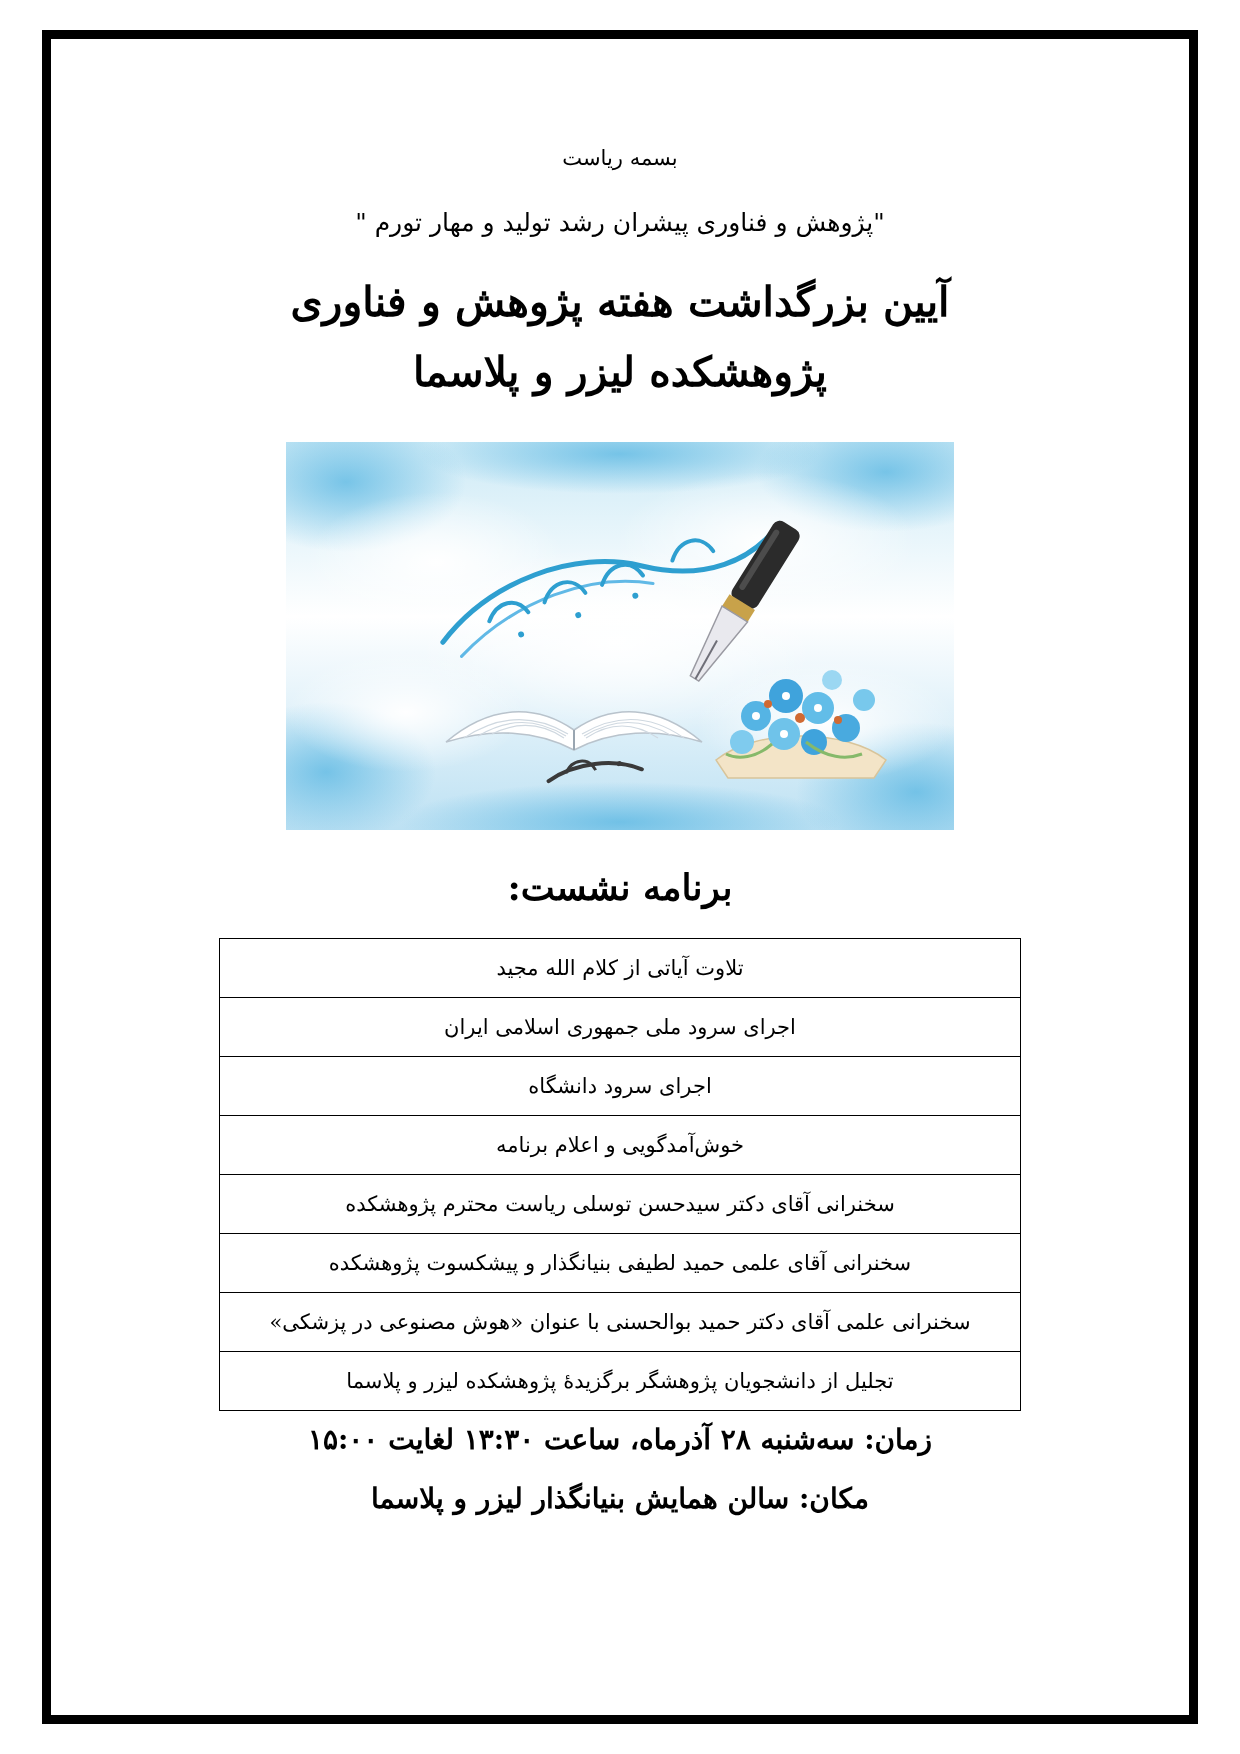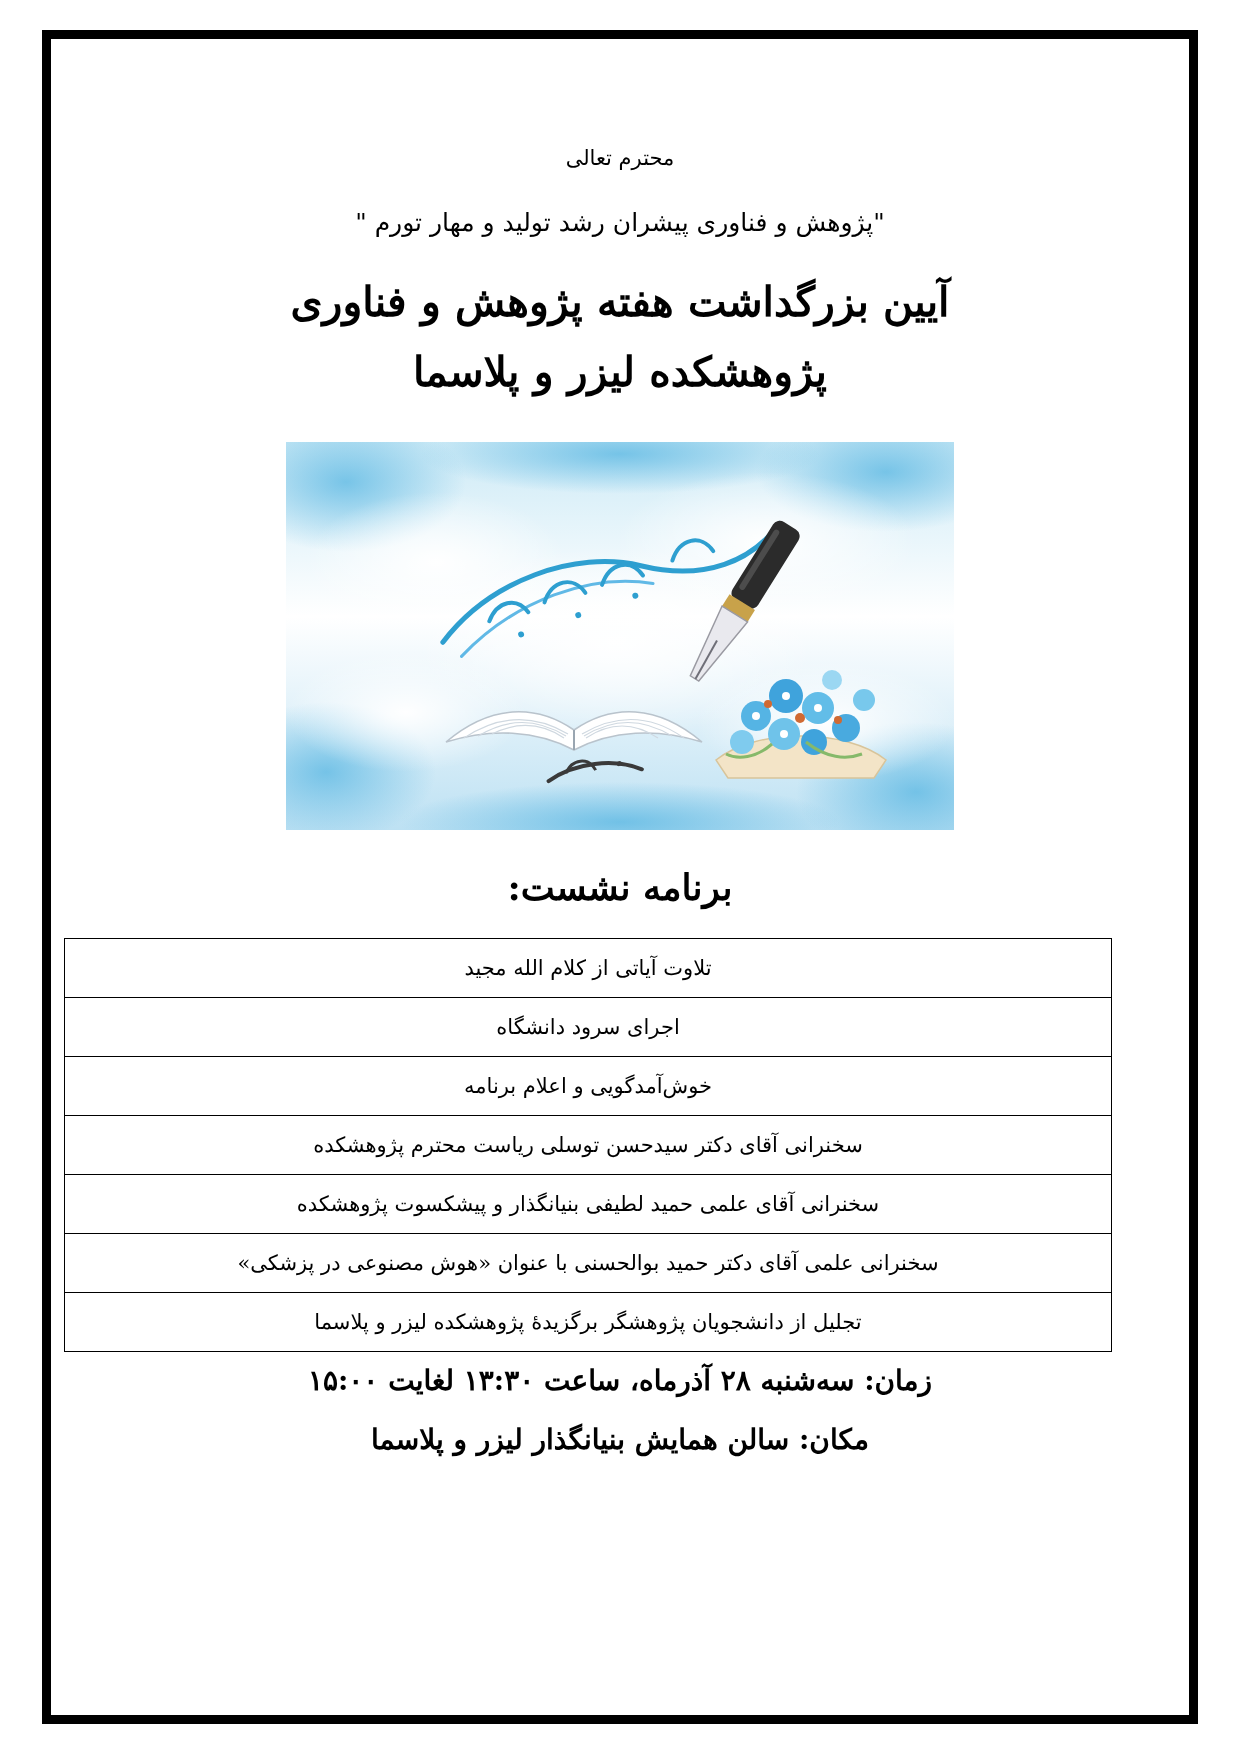--- a/index.html
+++ b/index.html
@@ -82,21 +82,21 @@
     text-align: center;
     font-weight: bold;
     font-size: 36px;
     font-family: "DejaVu Serif", serif;
     margin-top: 36px;
     direction: rtl;
   }
 
   table.program {
     margin: 30px auto 0 auto;
-    width: 1048px;
+    width: 802px;
     border-collapse: collapse;
     direction: rtl;
   }
   table.program td {
     border: 1px solid #000000;
     text-align: center;
     font-size: 21px;
     font-family: "DejaVu Serif", serif;
     height: 46px;
     padding: 6px 10px;
@@ -113,21 +113,21 @@
   .footer-time { margin-top: 12px; }
   .footer-place { margin-top: 26px; }
 </style>
 </head>
 <body>
 
 <div class="page-frame"></div>
 
 <div class="page-inner">
 
-  <div class="basmala">محترم تعالی</div>
+  <div class="basmala">بسمه ریاست</div>
 
   <div class="slogan">"پژوهش و فناوری پیشران رشد تولید و مهار تورم "</div>
 
   <div class="main-title">
     <span class="line1">آیین بزرگداشت هفته پژوهش و فناوری</span>
     <span class="line2">پژوهشکده لیزر و پلاسما</span>
   </div>
 
   <div class="banner-wrap">
     <svg class="banner" viewBox="0 0 668 388" xmlns="http://www.w3.org/2000/svg">
@@ -232,20 +232,23 @@
   </div>
 
   <div class="program-heading">برنامه نشست:</div>
 
   <table class="program">
     <tbody>
       <tr>
         <td>تلاوت آیاتی از کلام الله مجید</td>
       </tr>
       <tr>
+        <td>اجرای سرود ملی جمهوری اسلامی ایران</td>
+      </tr>
+      <tr>
         <td>اجرای سرود دانشگاه</td>
       </tr>
       <tr>
         <td>خوش‌آمدگویی و اعلام برنامه</td>
       </tr>
       <tr>
         <td>سخنرانی آقای دکتر سیدحسن توسلی ریاست محترم پژوهشکده</td>
       </tr>
       <tr>
         <td>سخنرانی آقای علمی حمید لطیفی بنیانگذار و پیشکسوت پژوهشکده</td>

